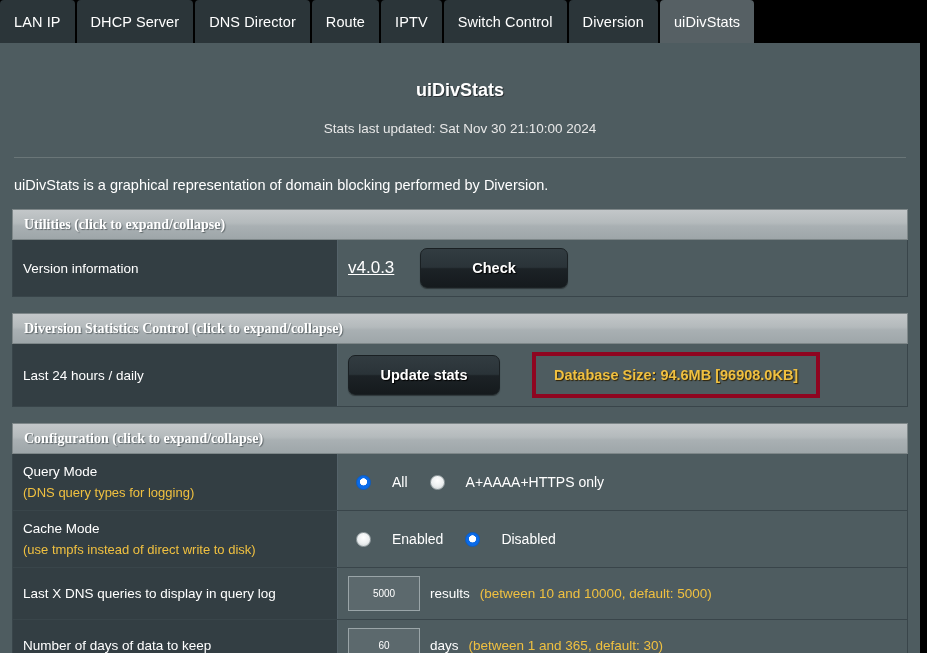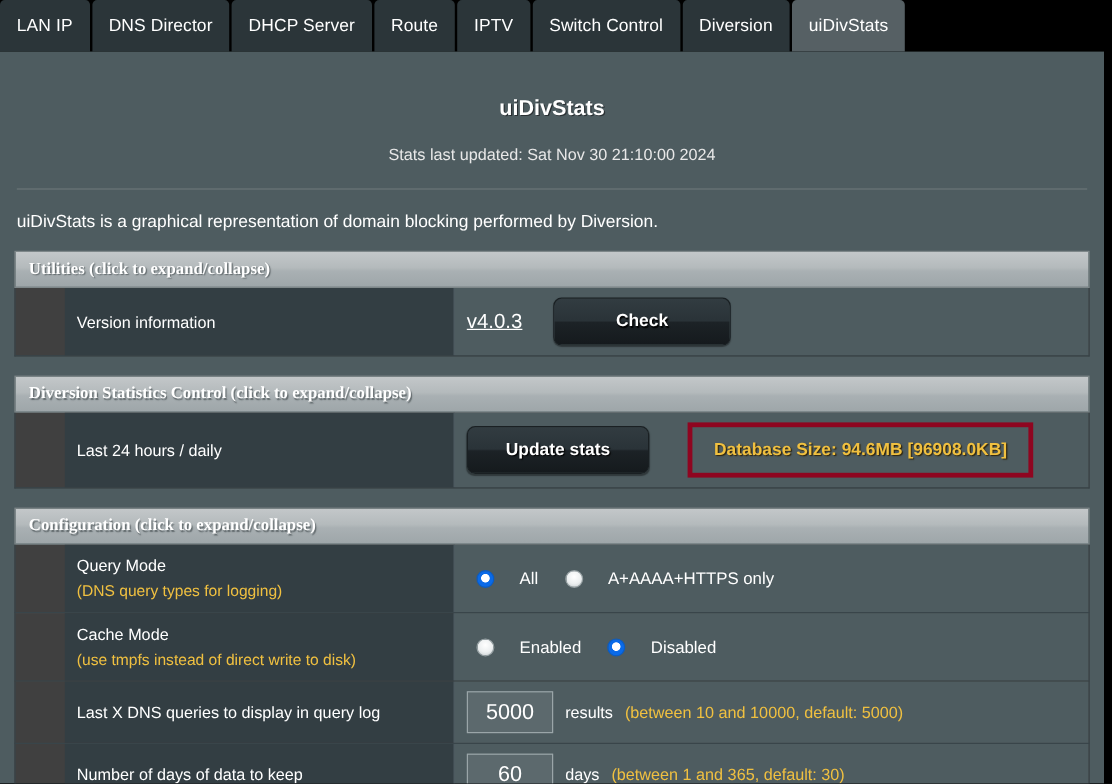--- a/index.html
+++ b/index.html
@@ -117,22 +117,21 @@
     display: flex;
     align-items: center;
     font-family: Liberation Serif, serif;
   }
 
   .row {
     display: flex;
     border: 1px solid #39454a;
     border-top: none;
     box-sizing: border-box;
-    background: #404040;
-    padding-left: 41px;
+    background: #ef4444;
   }
   .row-label {
     width: 325px;
     min-width: 325px;
     background: #333e43;
     color: #ffffff;
     font-size: 13.5px;
     padding: 10px 0 10px 10px;
     box-sizing: border-box;
     display: flex;
@@ -223,42 +222,42 @@
     border: 1px solid #96a0a3;
   }
 
   
   .num-input {
     width: 72px;
     height: 35px;
     background: #5c696d;
     border: 1px solid #9aa5a8;
     color: #ffffff;
-    font-size: 18px;
+    font-size: 10px;
     text-align: center;
     box-sizing: border-box;
     font-family: "Liberation Sans", sans-serif;
   }
   .unit { color: #ffffff; font-size: 13.5px; }
   .hint { color: #f0c040; font-size: 13.5px; }
 </style>
 </head>
 <body>
 
 <div id="app">
 
   <div class="tabbar">
     <div class="tab">
         <span>LAN IP</span>
       </div>
     <div class="tab">
+        <span>DHCP Server</span>
+      </div>
+    <div class="tab">
         <span>DNS Director</span>
-      </div>
-    <div class="tab">
-        <span>DHCP Server</span>
       </div>
     <div class="tab">
         <span>Route</span>
       </div>
     <div class="tab">
         <span>IPTV</span>
       </div>
     <div class="tab">
         <span>Switch Control</span>
       </div>

